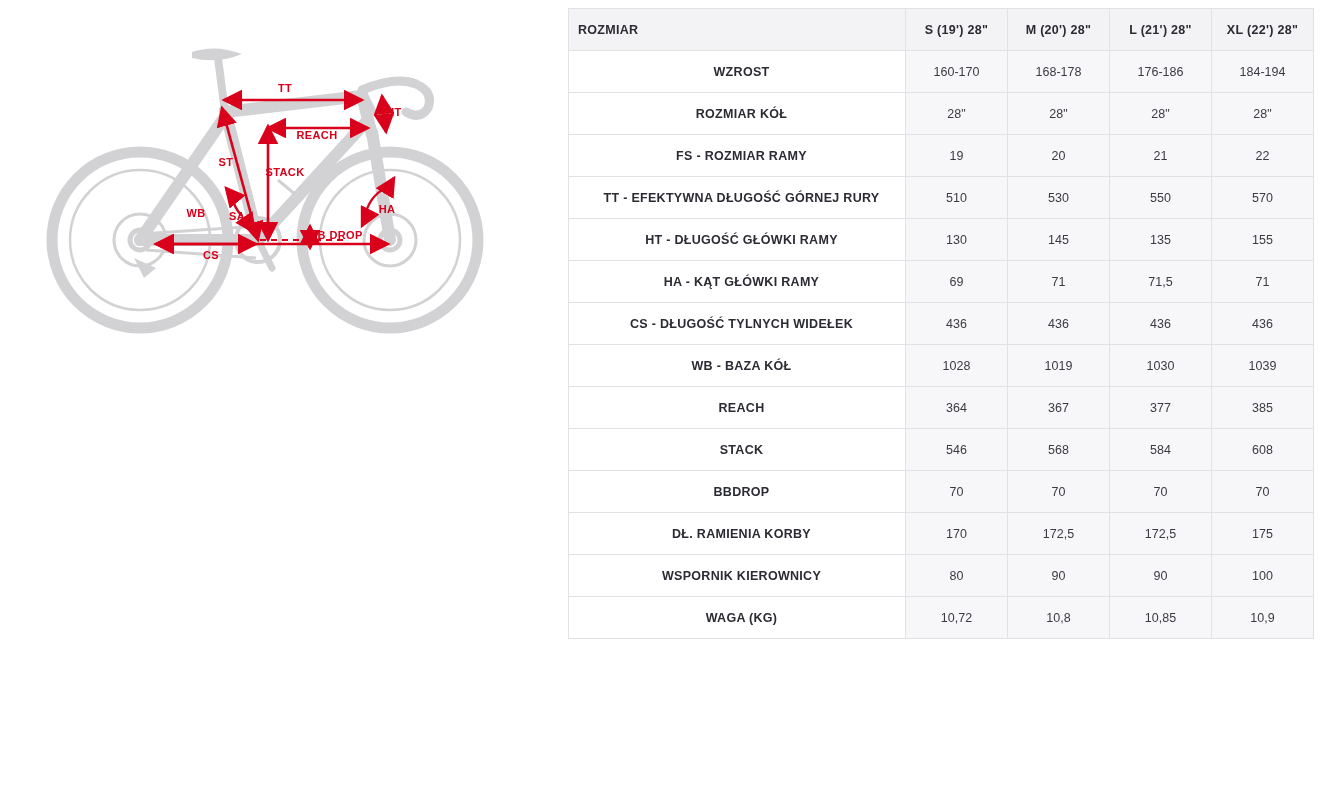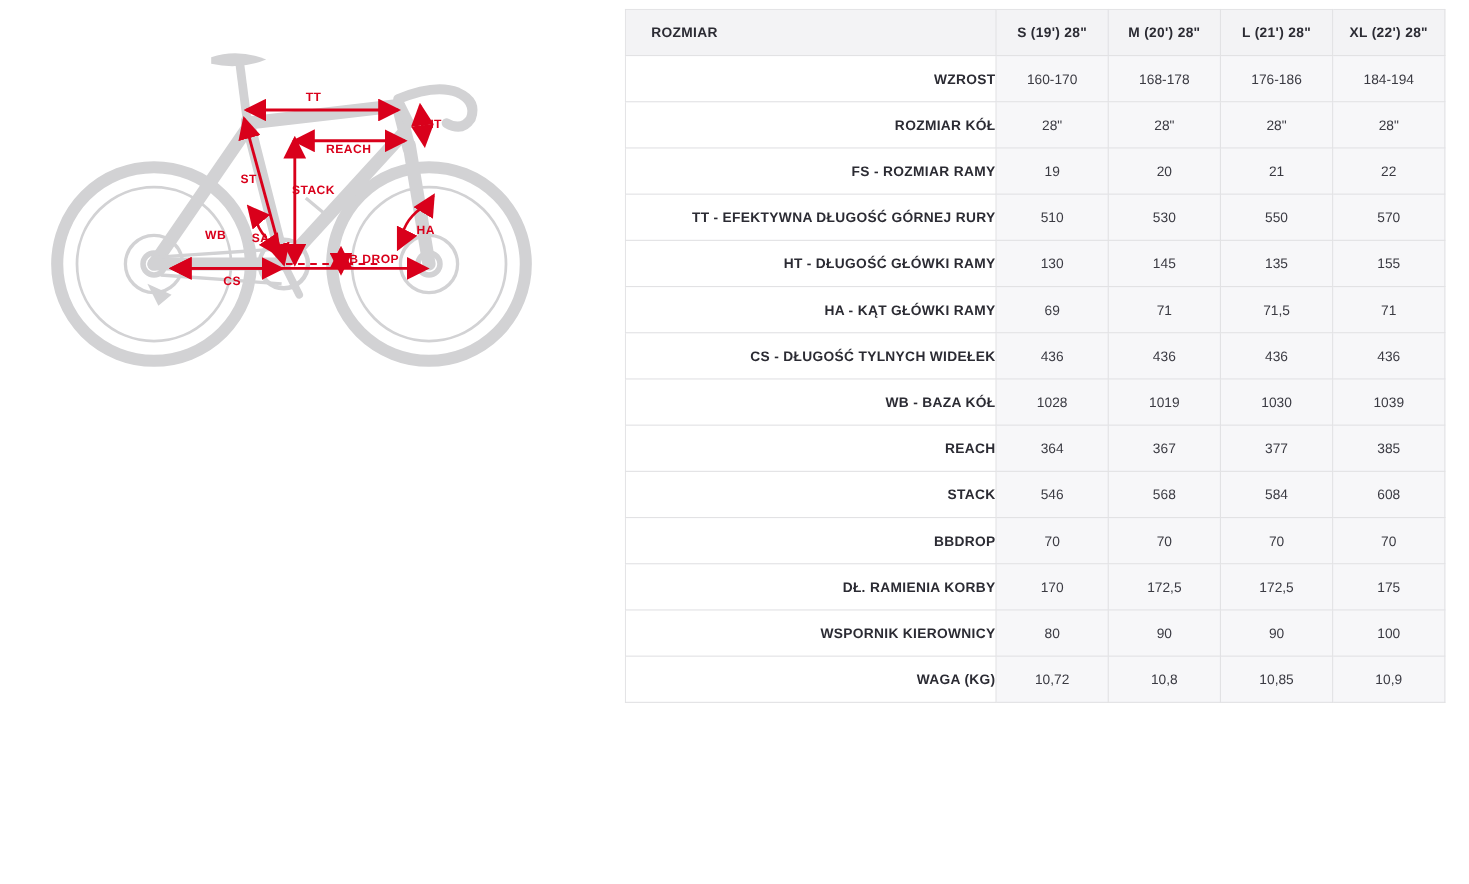--- a/index.html
+++ b/index.html
@@ -55,32 +55,32 @@
   }
   table.geo thead th {
     background: #f3f3f5;
     color: #2b2b33;
     font-size: 12.5px;
     font-weight: bold;
     letter-spacing: 0.3px;
   }
   table.geo thead th.h-label {
     text-align: left;
-    padding-left: 23px;
+    padding-left: 9px;
   }
   table.geo thead th.h-size {
     text-align: center;
   }
   table.geo td.lbl {
     background: #ffffff;
     color: #2b2b33;
     font-size: 12.5px;
     font-weight: bold;
     letter-spacing: 0.3px;
-    text-align: right;
+    text-align: center;
     padding-left: 9px;
   }
   table.geo td.val {
     background: #f7f7f9;
     color: #3a3a42;
     font-size: 12.5px;
     font-weight: normal;
     text-align: center;
   }
   

